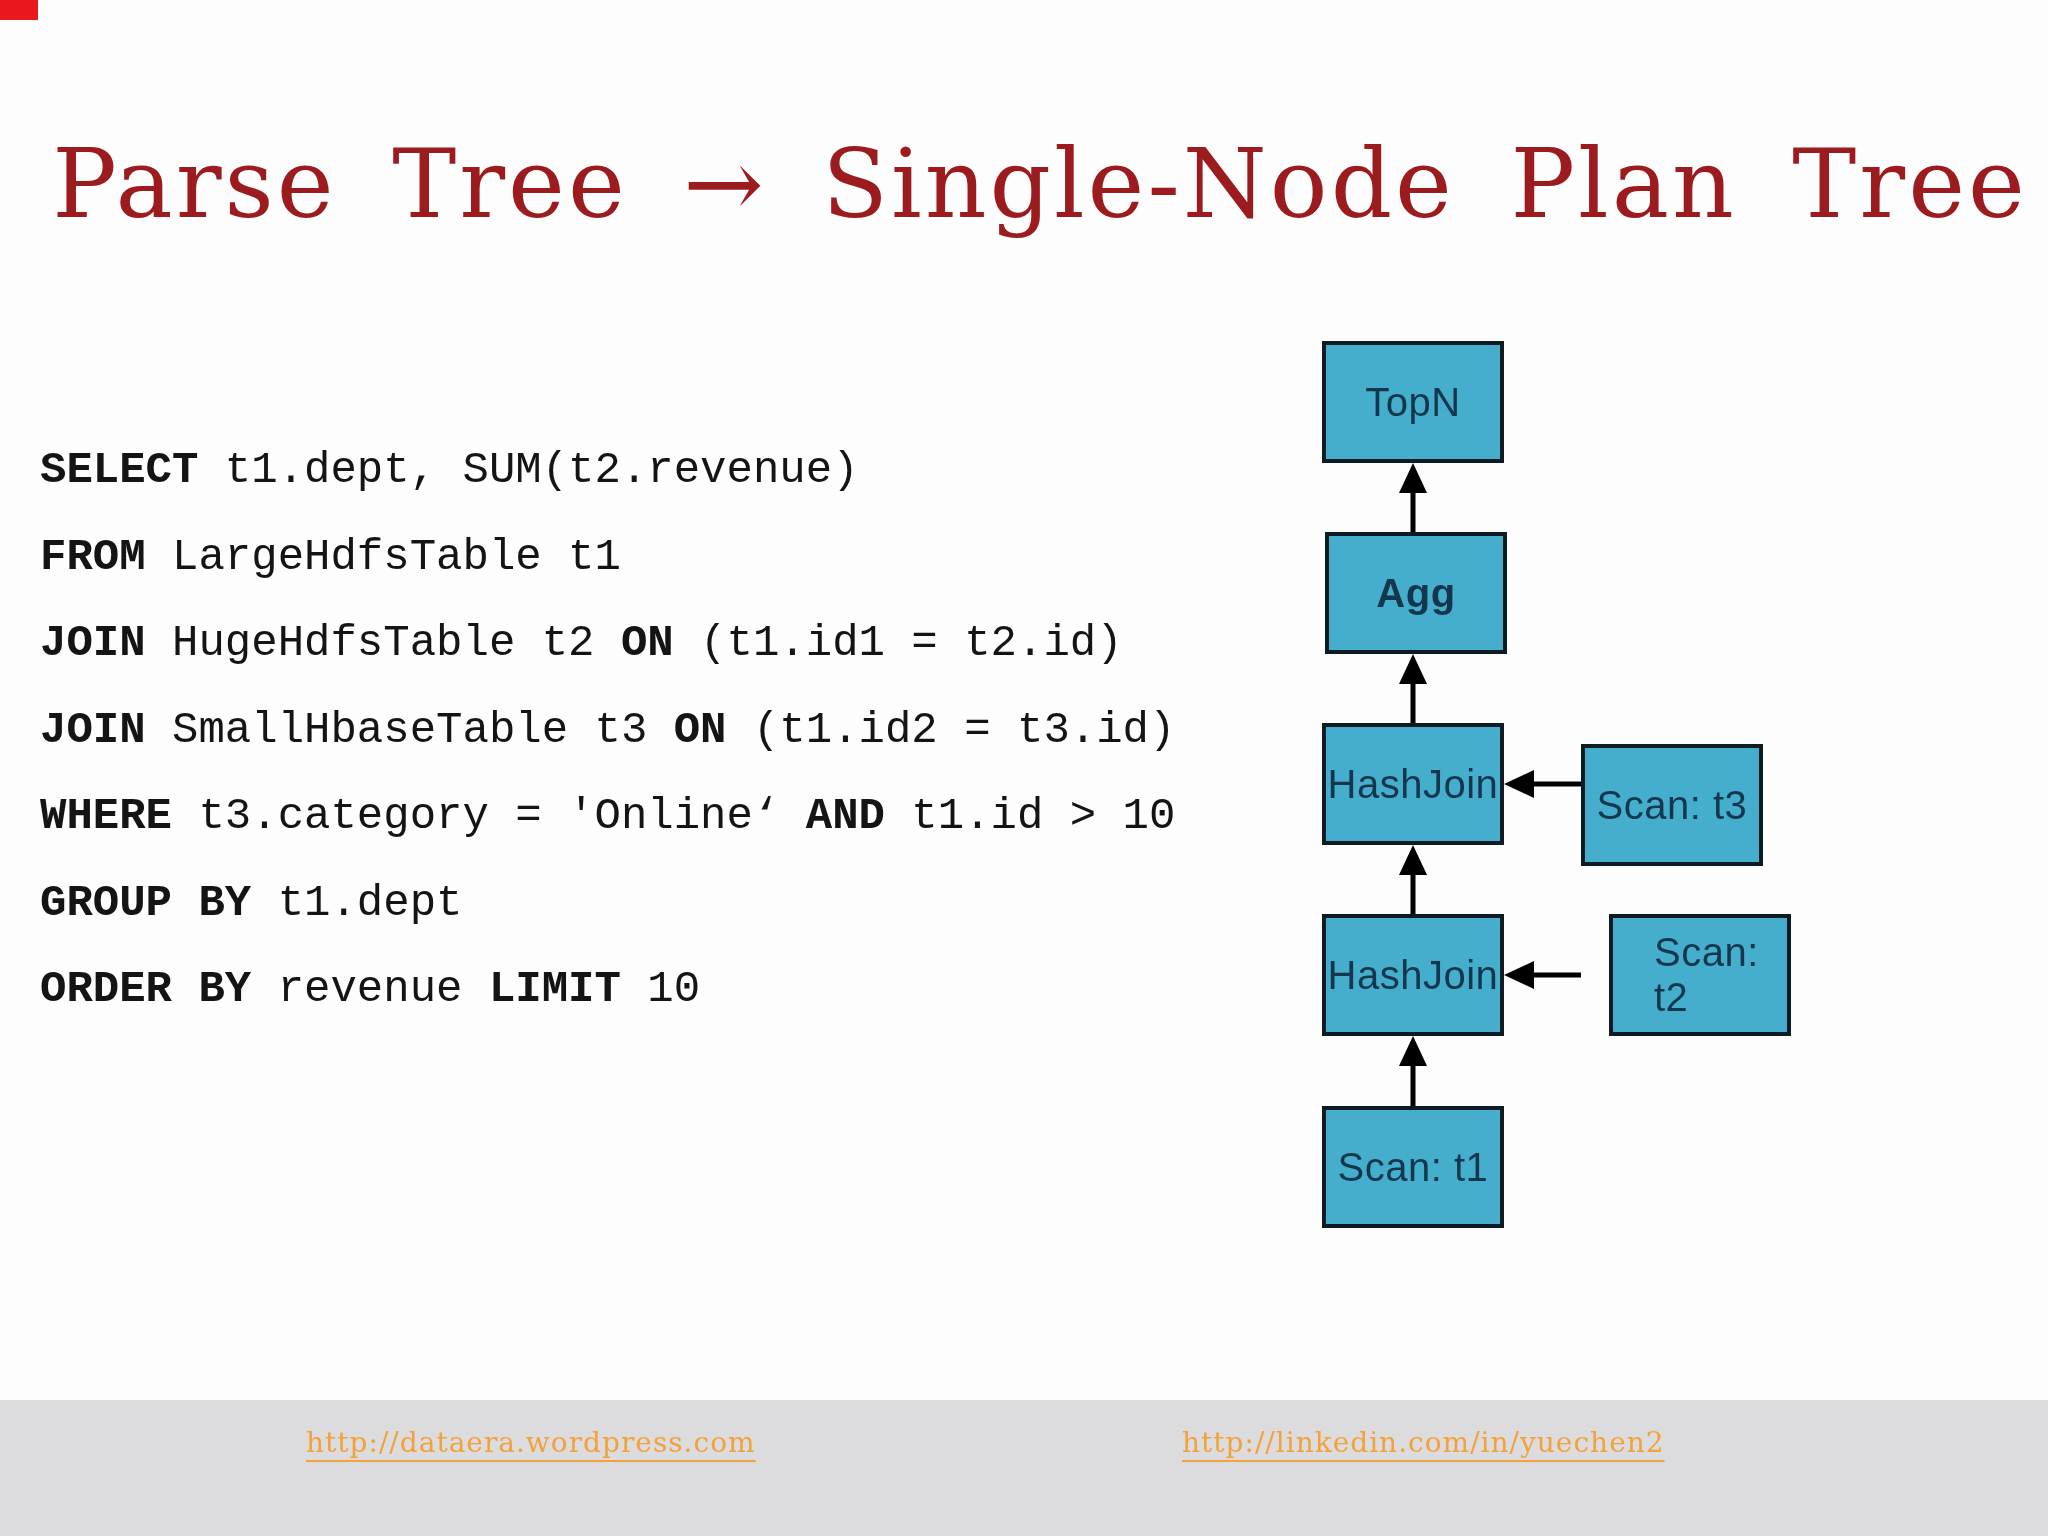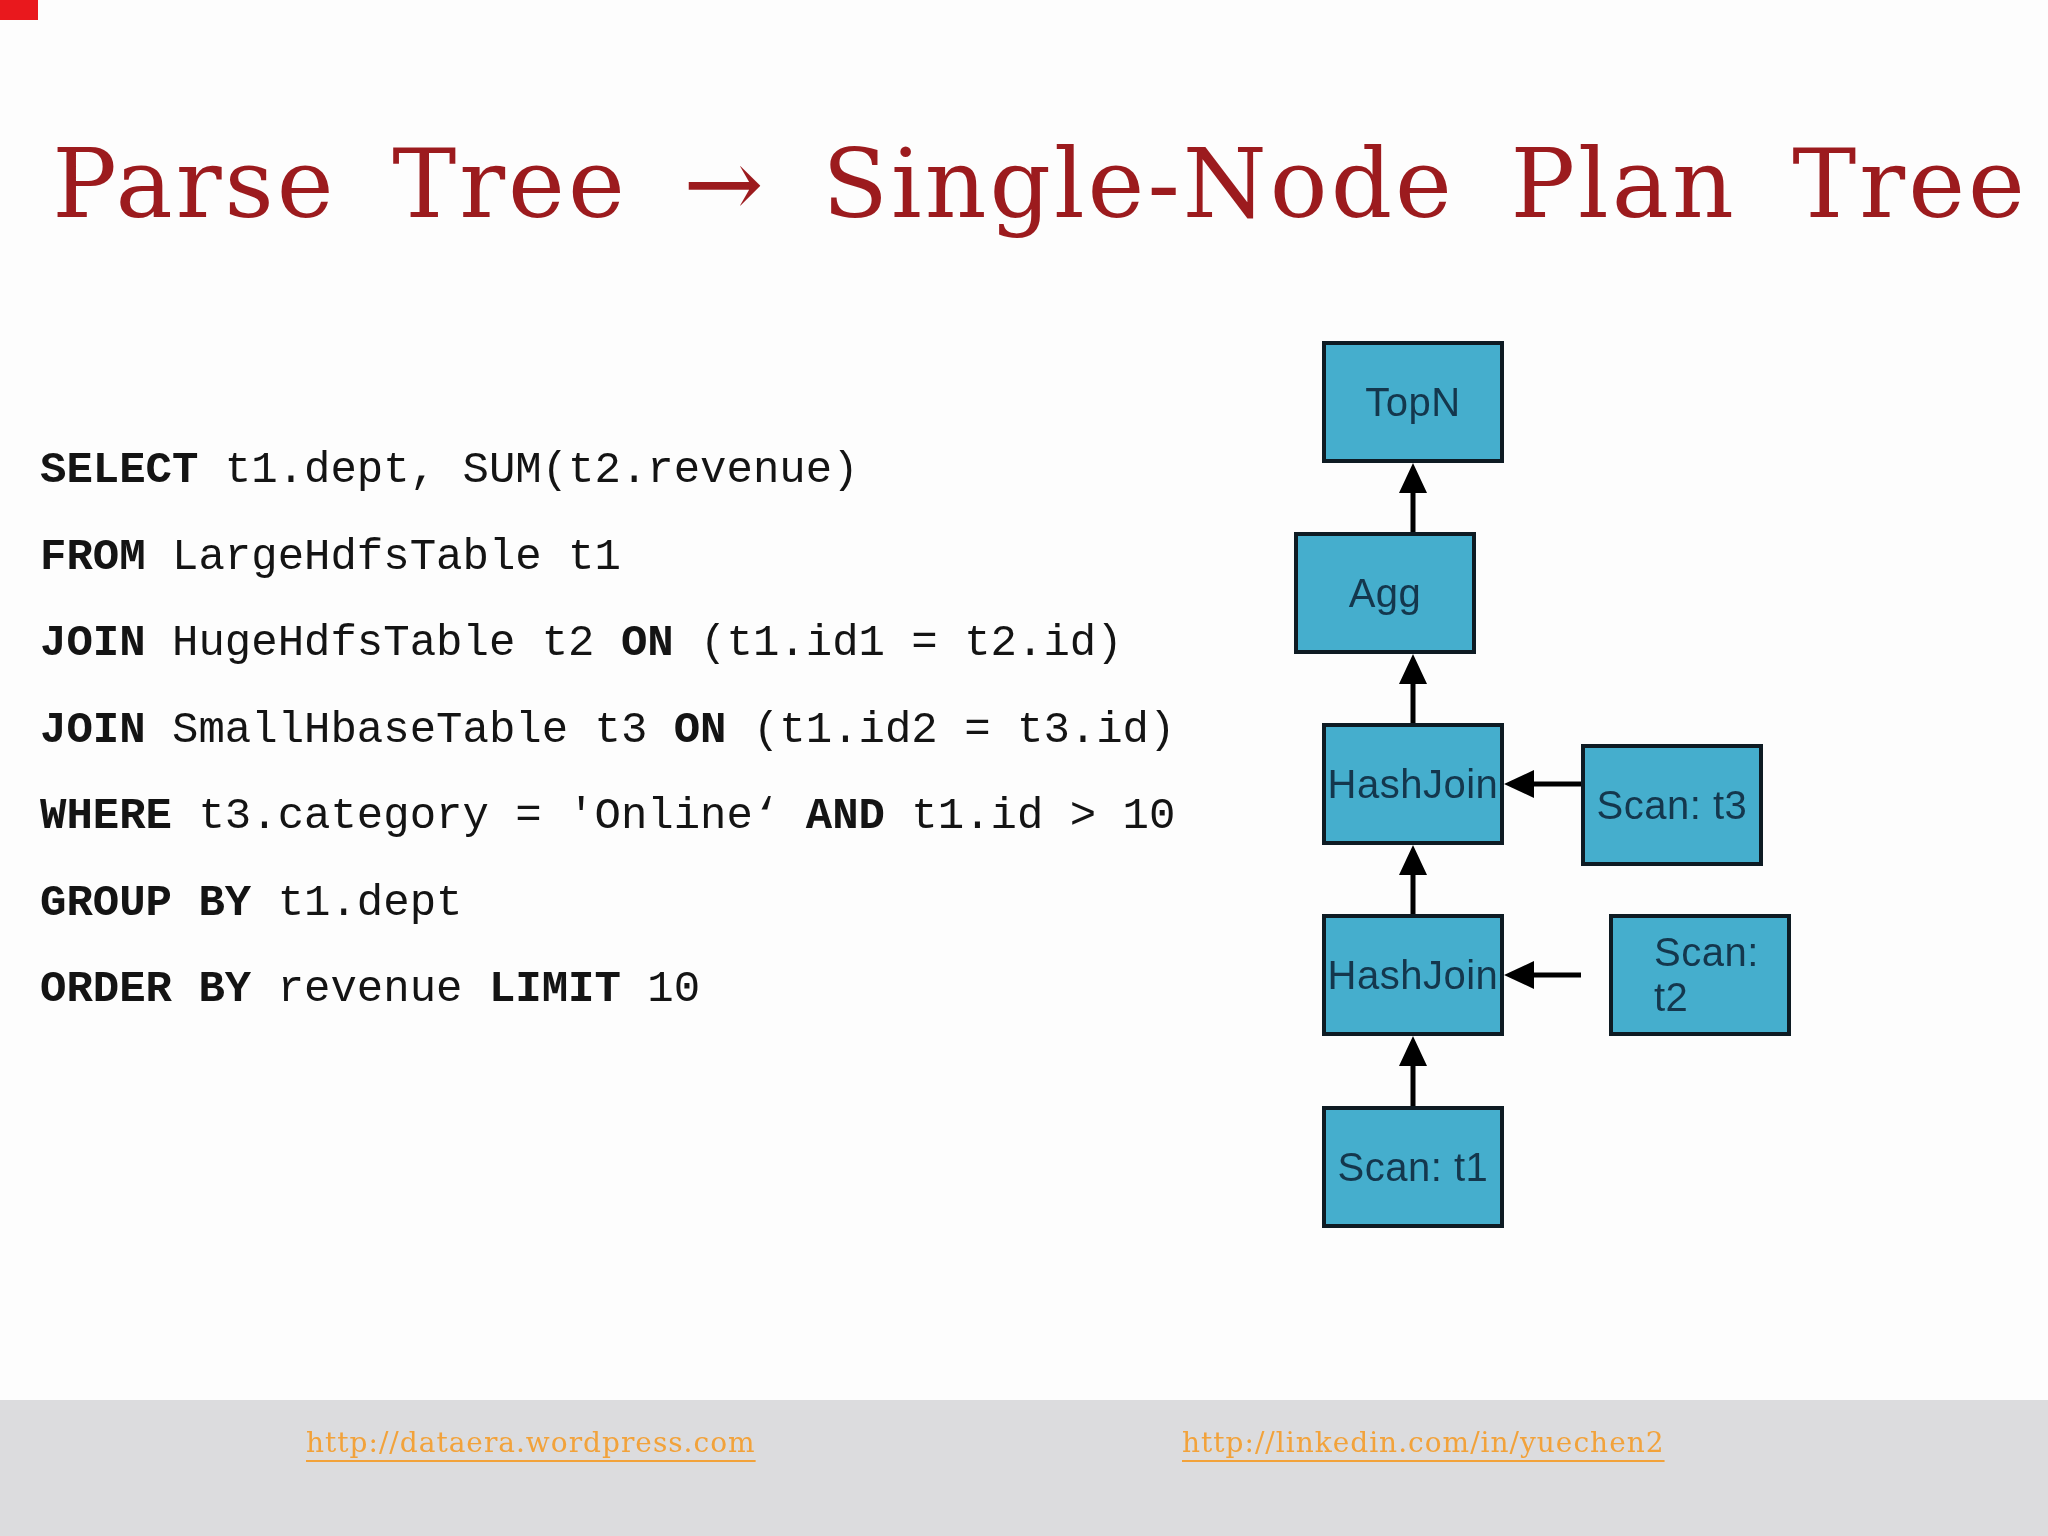--- a/index.html
+++ b/index.html
@@ -96,21 +96,21 @@
         <polygon points="1413,1036 1399,1066 1427,1066" fill="#000000"></polygon>
         <line x1="1581" y1="784" x2="1530" y2="784" stroke="#000000" stroke-width="5"></line>
         <polygon points="1504,784 1534,770 1534,798" fill="#000000"></polygon>
         <line x1="1581" y1="975" x2="1530" y2="975" stroke="#000000" stroke-width="5"></line>
         <polygon points="1504,975 1534,961 1534,989" fill="#000000"></polygon>
       </svg>
     <div id="nodes">
         <div class="node" style="left: 1322px; top: 341px;">
           <span>TopN</span>
         </div>
-        <div class="node" style="left: 1294px; top: 532px;">
+        <div class="node" style="left: 1325px; top: 532px; font-weight: bold;">
           <span>Agg</span>
         </div>
         <div class="node" style="left: 1322px; top: 723px;">
           <span>HashJoin</span>
         </div>
         <div class="node" style="left: 1581px; top: 744px;">
           <span>Scan: t3</span>
         </div>
         <div class="node" style="left: 1322px; top: 914px;">
           <span>HashJoin</span>

